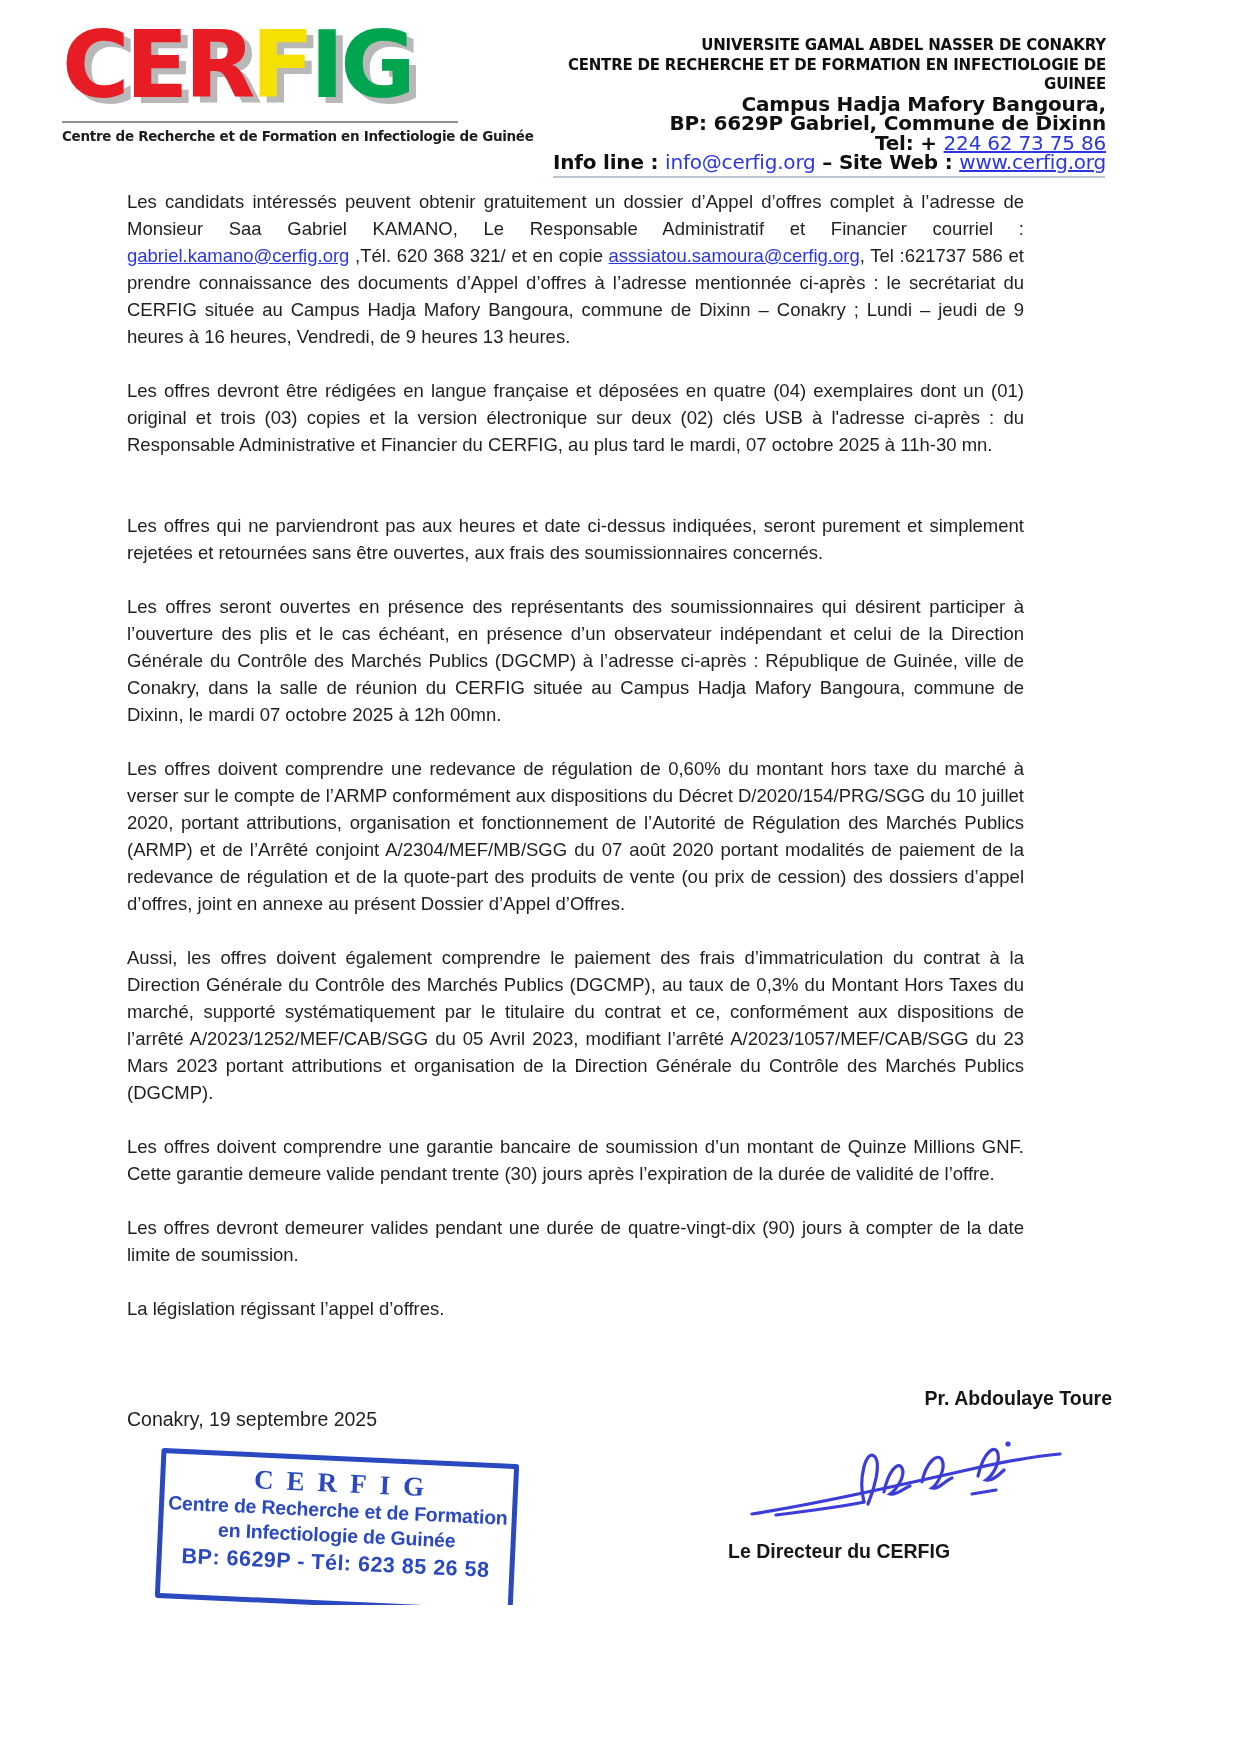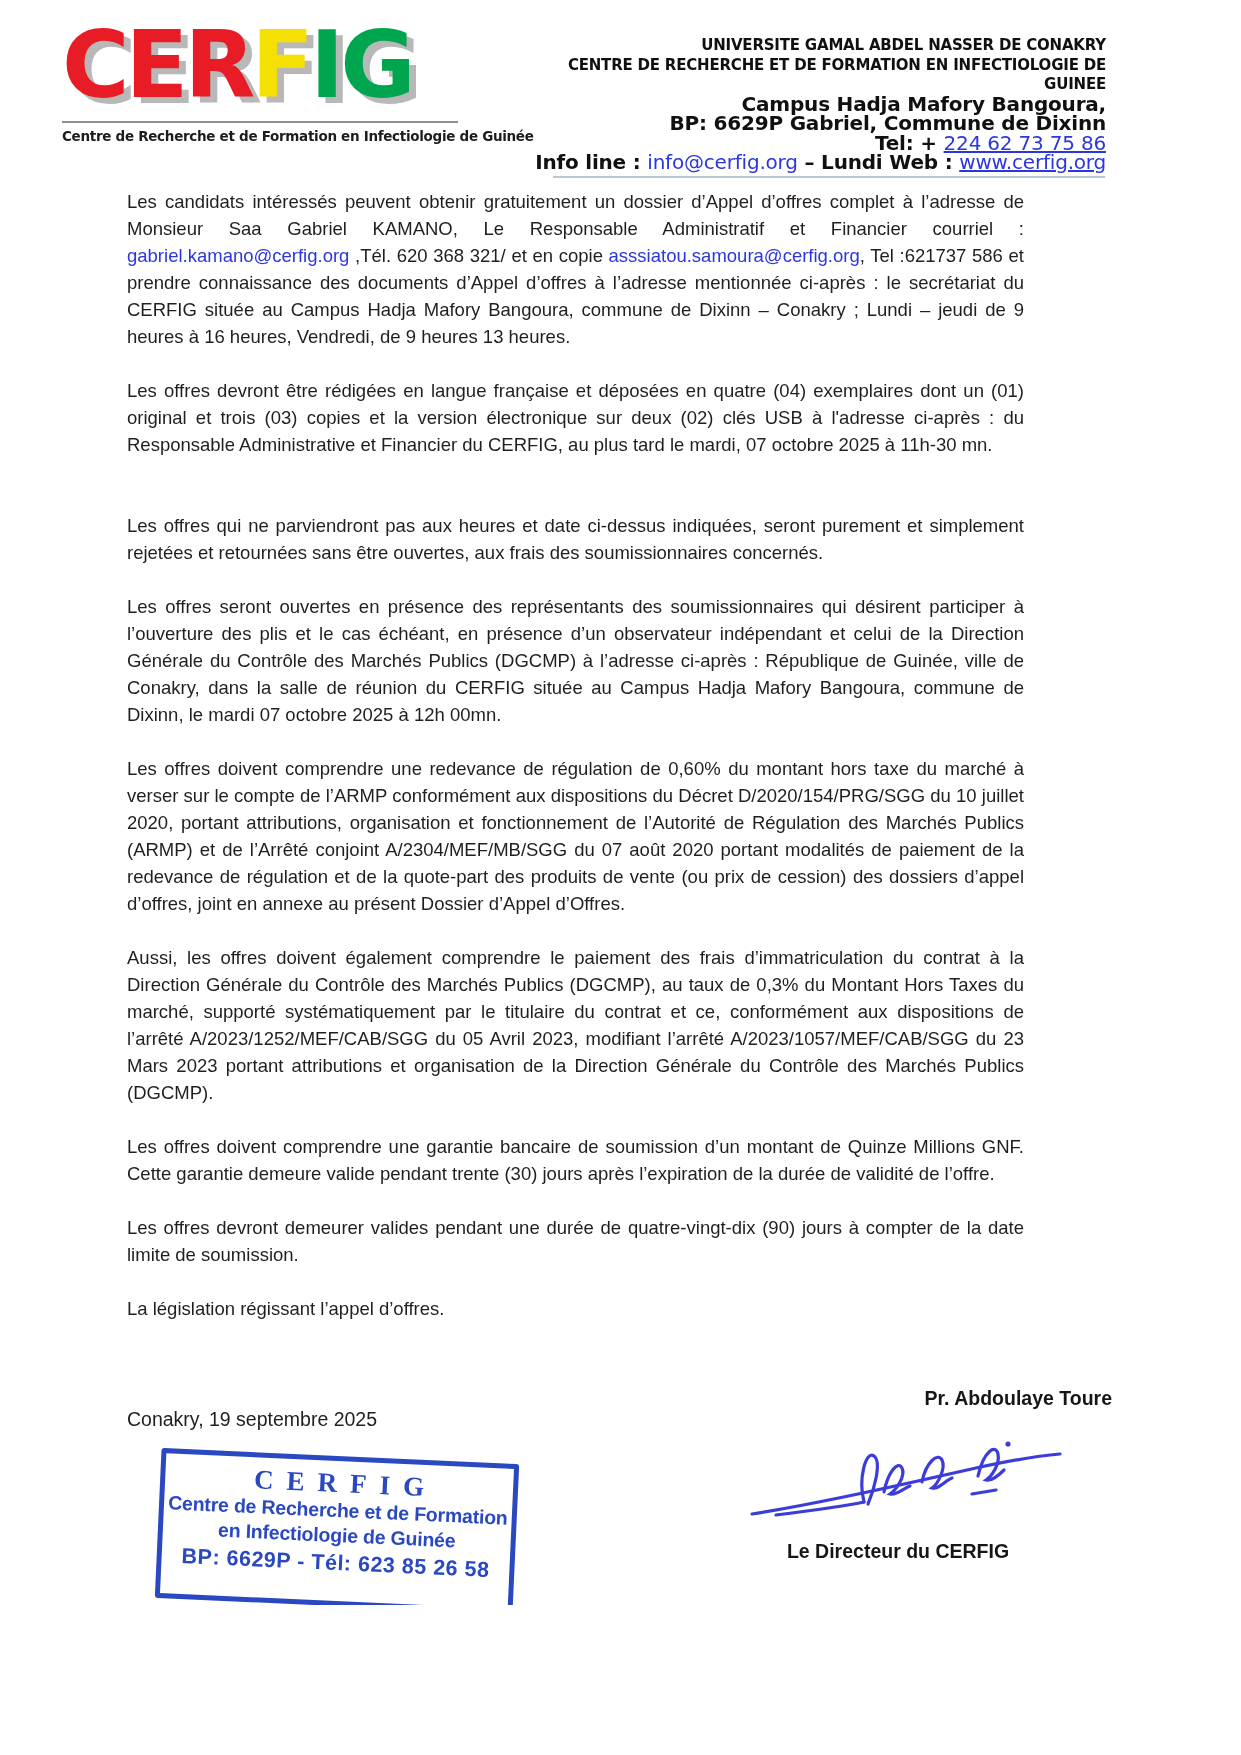--- a/index.html
+++ b/index.html
@@ -18,52 +18,52 @@
   .org-line { font-size:20px; font-weight:600; line-height:19.5px; letter-spacing:-0.2px; }
   .org-line.org-bold { font-size:15px; font-weight:800; }
   .hdr-link { color:var(--link); font-weight:400; text-decoration:underline; cursor:pointer; }
   .hdr-link.no-underline { text-decoration:none; }
   .org-rule { position:absolute; left:553px; top:172px; width:552px; border-top:2px solid var(--rule); }
 
   
   .doc-body { position:absolute; left:127px; top:184px; width:897px; font-size:18.5px; line-height:27px; color:var(--text); text-align:justify; }
   .para { margin-bottom:27px; }
   .para.gap-lg { margin-bottom:54px; }
-  .body-link { color:var(--link); cursor:pointer; }
+  .body-link { color:var(--link); text-decoration:underline; cursor:pointer; }
 
   
   .signatory-name { position:absolute; left:728px; top:1383px; width:384px; text-align:right; font-weight:700; font-size:19.5px; color:#161616; }
   .date-line { position:absolute; left:127px; top:1404px; font-size:19.5px; color:var(--text); }
   .stamp { position:absolute; left:158px; top:1452px; width:358px; height:150px; border:5px solid var(--stamp); border-radius:3px; transform:rotate(2.6deg); color:var(--stamp); text-align:center; padding-top:7px; background:rgba(255,255,255,0); }
   .stamp-line1 { font-family:"Liberation Serif", serif; font-weight:700; font-size:27px; letter-spacing:13px; line-height:30px; text-indent:13px; }
   .stamp-line2, .stamp-line3 { font-size:19.5px; font-weight:700; line-height:25px; letter-spacing:-0.2px; }
   .stamp-line4 { font-size:21.5px; font-weight:700; line-height:30px; letter-spacing:0.5px; }
   .signature-svg { position:absolute; left:746px; top:1412px; }
-  .signatory-title { position:absolute; left:728px; top:1536px; width:340px; text-align:center; font-weight:700; font-size:19.5px; color:#161616; }
+  .signatory-title { position:absolute; left:728px; top:1536px; width:340px; font-weight:700; font-size:19.5px; color:#161616; }
 </style>
 </head>
 <body>
 
 <div class="page">
 
   <div class="logo-block">
     <div class="logo-word">
       <span class="logo-letter" style="color: rgb(232, 28, 36);">C</span><span class="logo-letter" style="color: rgb(232, 28, 36);">E</span><span class="logo-letter" style="color: rgb(232, 28, 36);">R</span><span class="logo-letter" style="color: rgb(245, 224, 3);">F</span><span class="logo-letter" style="color: rgb(0, 165, 79);">I</span><span class="logo-letter" style="color: rgb(0, 165, 79);">G</span>
     </div>
     <div class="logo-rule"></div>
     <div class="logo-tagline">Centre de Recherche et de Formation en Infectiologie de Guinée</div>
   </div>
 
   <div class="org-block">
     <div class="org-line org-bold">UNIVERSITE GAMAL ABDEL NASSER DE CONAKRY</div>
     <div class="org-line org-bold">CENTRE DE RECHERCHE ET DE FORMATION EN INFECTIOLOGIE DE GUINEE</div>
     <div class="org-line">Campus Hadja Mafory Bangoura,</div>
     <div class="org-line">BP: 6629P Gabriel, Commune de Dixinn</div>
     <div class="org-line"><span>Tel: + </span><a class="hdr-link">224 62 73 75 86</a></div>
-    <div class="org-line"><span>Info line : </span><a class="hdr-link no-underline">info@cerfig.org</a><span> – Lundi Web : </span><a class="hdr-link">www.cerfig.org</a></div>
+    <div class="org-line"><span>Info line : </span><a class="hdr-link no-underline">info@cerfig.org</a><span> – Site Web : </span><a class="hdr-link">www.cerfig.org</a></div>
   </div>
   <div class="org-rule"></div>
 
   <div class="doc-body">
     <p class="para"><span>Les candidats intéressés peuvent obtenir gratuitement un dossier d’Appel d’offres complet à l’adresse de Monsieur Saa Gabriel KAMANO, Le Responsable Administratif et Financier courriel : </span><a class="body-link">gabriel.kamano@cerfig.org</a><span> ,Tél. 620 368 321/ et en copie </span><a class="body-link">asssiatou.samoura@cerfig.org</a><span>, Tel :621737 586 et prendre connaissance des documents d’Appel d’offres à l’adresse mentionnée ci-après : le secrétariat du CERFIG située au Campus Hadja Mafory Bangoura, commune de Dixinn – Conakry ; Lundi – jeudi de 9 heures à 16 heures, Vendredi, de 9 heures 13 heures.</span></p>
     <p class="para gap-lg">Les offres devront être rédigées en langue française et déposées en quatre (04) exemplaires dont un (01) original et trois (03) copies et la version électronique sur deux (02) clés USB à l'adresse ci-après : du Responsable Administrative et Financier du CERFIG, au plus tard le mardi, 07 octobre 2025 à 11h-30 mn.</p>
     <p class="para">Les offres qui ne parviendront pas aux heures et date ci-dessus indiquées, seront purement et simplement rejetées et retournées sans être ouvertes, aux frais des soumissionnaires concernés.</p>
     <p class="para">Les offres seront ouvertes en présence des représentants des soumissionnaires qui désirent participer à l’ouverture des plis et le cas échéant, en présence d’un observateur indépendant et celui de la Direction Générale du Contrôle des Marchés Publics (DGCMP) à l’adresse ci-après : République de Guinée, ville de Conakry, dans la salle de réunion du CERFIG située au Campus Hadja Mafory Bangoura, commune de Dixinn, le mardi 07 octobre 2025 à 12h 00mn.</p>
     <p class="para">Les offres doivent comprendre une redevance de régulation de 0,60% du montant hors taxe du marché à verser sur le compte de l’ARMP conformément aux dispositions du Décret D/2020/154/PRG/SGG du 10 juillet 2020, portant attributions, organisation et fonctionnement de l’Autorité de Régulation des Marchés Publics (ARMP) et de l’Arrêté conjoint A/2304/MEF/MB/SGG du 07 août 2020 portant modalités de paiement de la redevance de régulation et de la quote-part des produits de vente (ou prix de cession) des dossiers d’appel d’offres, joint en annexe au présent Dossier d’Appel d’Offres.</p>
     <p class="para">Aussi, les offres doivent également comprendre le paiement des frais d’immatriculation du contrat à la Direction Générale du Contrôle des Marchés Publics (DGCMP), au taux de 0,3% du Montant Hors Taxes du marché, supporté systématiquement par le titulaire du contrat et ce, conformément aux dispositions de l’arrêté A/2023/1252/MEF/CAB/SGG du 05 Avril 2023, modifiant l’arrêté A/2023/1057/MEF/CAB/SGG du 23 Mars 2023 portant attributions et organisation de la Direction Générale du Contrôle des Marchés Publics (DGCMP).</p>

